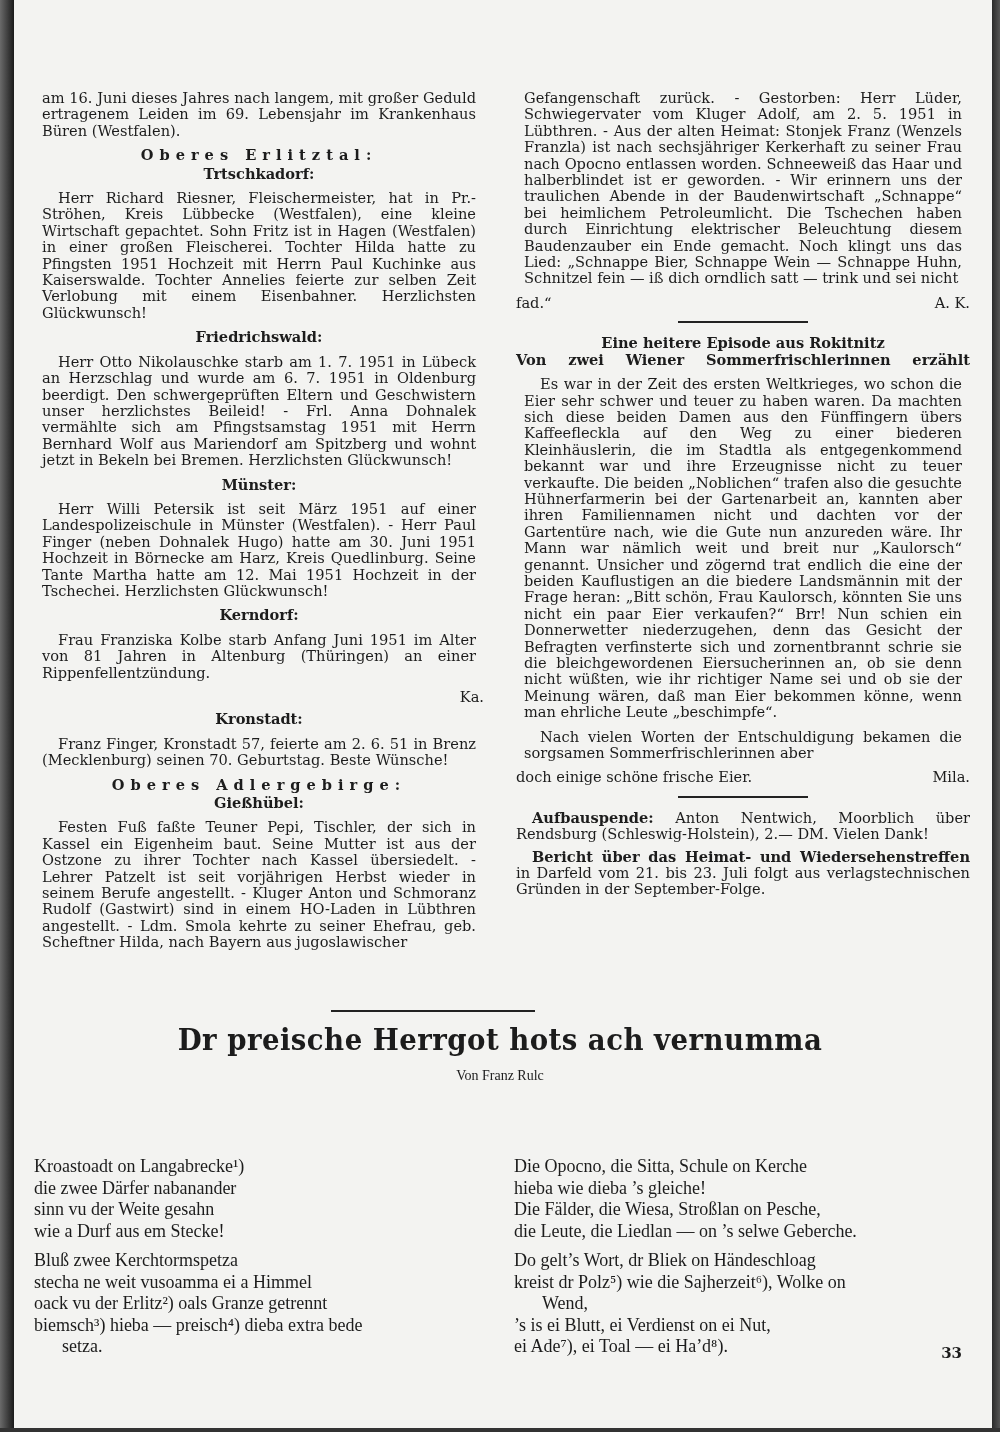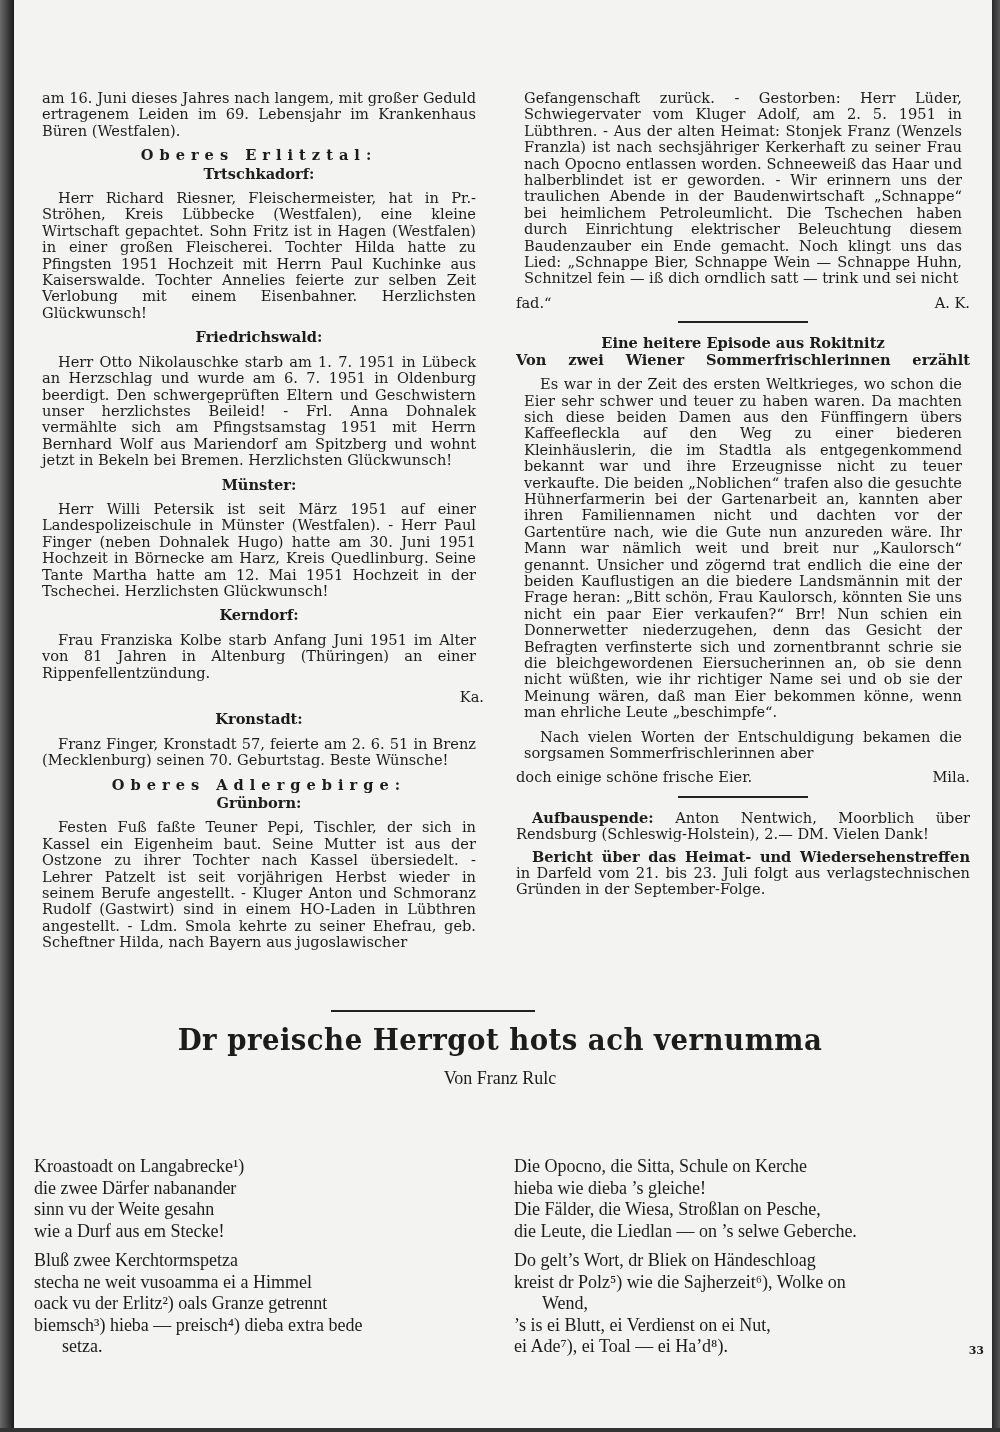--- a/index.html
+++ b/index.html
@@ -45,34 +45,34 @@
     .poem-divider {
       position: absolute; left: 331px; top: 1010px; width: 204px; height: 2px; background: #222;
     }
     .poem-title {
       position: absolute; left: 0; top: 1022px; width: 1000px; text-align: center;
       font-family: "DejaVu Serif", serif; font-weight: bold; font-size: 30px;
       letter-spacing: 0.5px; transform: scaleX(0.92);
     }
     .poem-author {
       position: absolute; left: 0; top: 1068px; width: 1000px; text-align: center;
-      font-family: "Liberation Serif", serif; font-size: 18px;
+      font-family: "Liberation Serif", serif; font-size: 14px;
     }
     .poem-col {
       position: absolute; top: 1112px; font-family: "Liberation Serif", serif;
       font-size: 18px; line-height: 21.5px; margin-top: 44px;
     }
     .poem-left { left: 34px; width: 460px; }
     .poem-right { left: 514px; width: 470px; }
     .stanza { margin: 0 0 8px 0; }
     .verse { display: block; white-space: nowrap; }
     .verse.cont { padding-left: 28px; }
     .page-number {
-      position: absolute; right: 16px; top: 1344px;
-      font-family: "DejaVu Serif", serif; font-size: 11px; font-weight: bold;
+      position: absolute; right: 38px; top: 1344px;
+      font-family: "DejaVu Serif", serif; font-size: 15px; font-weight: bold;
     }
   </style>
 </head>
 <body>
 
 <div class="binding-left"></div>
 <div class="binding-right"></div>
 <div class="bottom-edge"></div>
 
 <div class="page">
@@ -104,21 +104,21 @@
     </div>
 
     <div>
       <div class="head-place">Kronstadt:</div>
       <p class="para">Franz Finger, Kronstadt 57, feierte am 2. 6. 51 in Brenz (Mecklenburg) seinen 70. Geburtstag. Beste Wünsche!</p>
     </div>
 
     <div class="head-spaced">Oberes Adlergebirge:</div>
 
     <div>
-      <div class="head-place first">Grünborn:</div>
+      <div class="head-place first">Gießhübel:</div>
       <p class="para">Festen Fuß faßte Teuner Pepi, Tischler, der sich in Kassel ein Eigenheim baut. Seine Mutter ist aus der Ostzone zu ihrer Tochter nach Kassel übersiedelt. - Lehrer Patzelt ist seit vorjährigen Herbst wieder in seinem Berufe angestellt. - Kluger Anton und Schmoranz Rudolf (Gastwirt) sind in einem HO-Laden in Lübthren angestellt. - Ldm. Smola kehrte zu seiner Ehefrau, geb. Scheftner Hilda, nach Bayern aus jugoslawischer</p>
     </div>
   </div>
 
   <div class="col col-right">
     <p class="para noindent">Gefangenschaft zurück. - Gestorben: Herr Lüder, Schwiegervater vom Kluger Adolf, am 2. 5. 1951 in Lübthren. - Aus der alten Heimat: Stonjek Franz (Wenzels Franzla) ist nach sechsjähriger Kerkerhaft zu seiner Frau nach Opocno entlassen worden. Schneeweiß das Haar und halberblindet ist er geworden. - Wir erinnern uns der traulichen Abende in der Baudenwirtschaft „Schnappe“ bei heimlichem Petroleumlicht. Die Tschechen haben durch Einrichtung elektrischer Beleuchtung diesem Baudenzauber ein Ende gemacht. Noch klingt uns das Lied: „Schnappe Bier, Schnappe Wein — Schnappe Huhn, Schnitzel fein — iß dich orndlich satt — trink und sei nicht</p>
     <div class="signature-line">
       <span>fad.“</span>
       <span>A. K.</span>
     </div>

